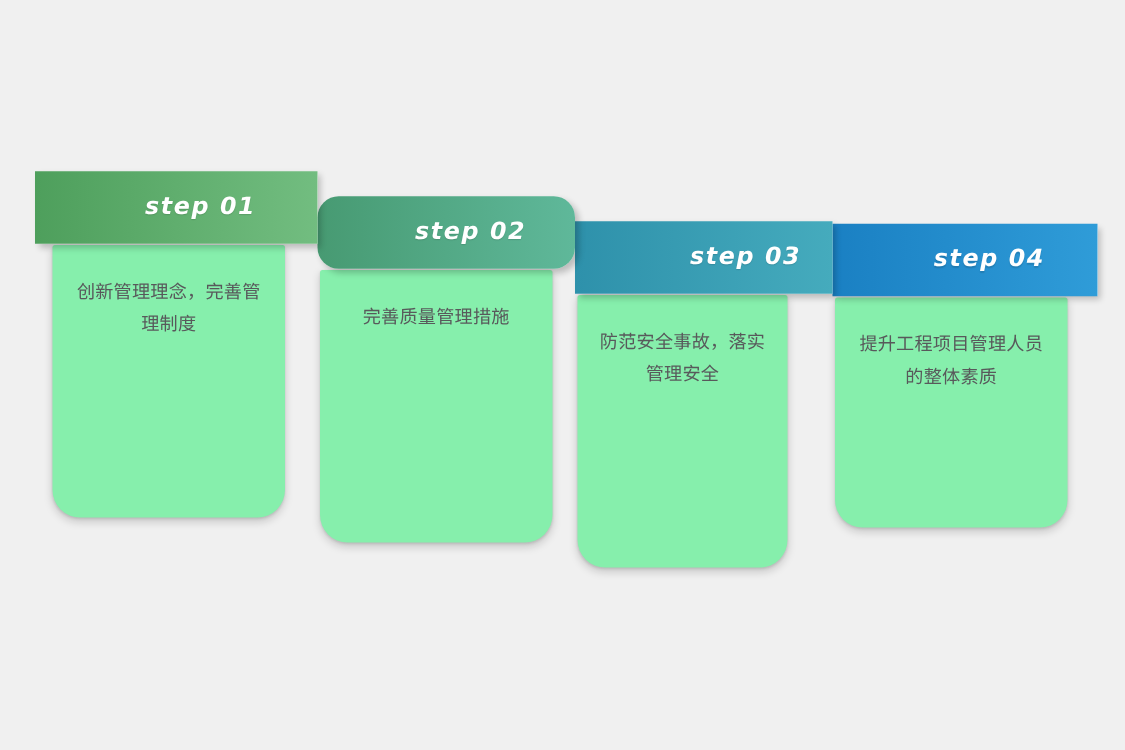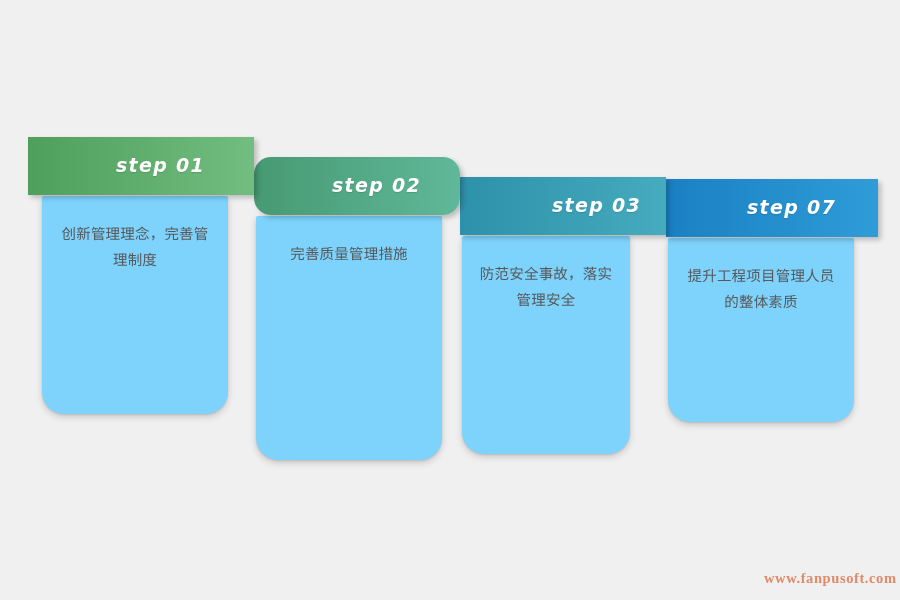--- a/index.html
+++ b/index.html
@@ -25,21 +25,21 @@
     background: #f0f0f0;
   }
 
   
   .step-card {
     position: absolute;
   }
 
   .card-body {
     position: absolute;
-    background: #7dd3fc;
+    background: #86efac;
     border-radius: 2px 2px 22px 22px;
     box-shadow: 0 3px 7px rgba(0, 0, 0, 0.17),
                 0 1px 2px rgba(0, 0, 0, 0.10);
   }
 
   .card-text {
     position: absolute;
     left: 14px;
     right: 14px;
     text-align: center;
@@ -72,21 +72,21 @@
   }
 
   
   
   #card-1 .card-body   { left: 42px;  top: 196px; width: 186px; height: 218px; }
   #card-1 .card-text   { top: 26px; }
   #card-1 .card-header { left: 28px;  top: 137px; width: 226px; height: 58px; }
   #card-1 .header-label{ top: 17px; }
 
   
-  #card-2 .card-body   { left: 256px; top: 216px; width: 186px; height: 244px; }
+  #card-2 .card-body   { left: 256px; top: 216px; width: 186px; height: 218px; }
   #card-2 .card-text   { top: 26px; }
   #card-2 .card-header { left: 254px; top: 157px; width: 206px; height: 58px; border-radius: 17px; }
   #card-2 .header-label{ top: 17px; }
 
   
   #card-3 .card-body   { left: 462px; top: 236px; width: 168px; height: 218px; }
   #card-3 .card-text   { top: 26px; }
   #card-3 .card-header { left: 460px; top: 177px; width: 206px; height: 58px; }
   #card-3 .header-label{ top: 17px; padding-left: 28px; }
 
@@ -147,21 +147,21 @@
 </head>
 <body>
 
 <div id="canvas" style="background: rgb(240, 240, 240);">
 
   <div class="step-card" id="card-4">
     <div class="card-body">
       <div class="card-text">提升工程项目管理人员的整体素质</div>
     </div>
     <div class="card-header" style="background: linear-gradient(to right, rgb(26, 128, 195) 0%, rgb(47, 156, 216) 100%);">
-      <div class="header-label">step 07</div>
+      <div class="header-label">step 04</div>
     </div>
   </div>
 
   <div class="step-card" id="card-3">
     <div class="card-body">
       <div class="card-text">防范安全事故，落实管理安全</div>
     </div>
     <div class="card-header" style="background: linear-gradient(to right, rgb(46, 145, 171) 0%, rgb(69, 171, 189) 100%);">
       <div class="header-label">step 03</div>
     </div>
@@ -179,16 +179,15 @@
   <div class="step-card" id="card-1">
     <div class="card-body">
       <div class="card-text">创新管理理念，完善管理制度</div>
     </div>
     <div class="card-header" style="background: linear-gradient(to right, rgb(78, 159, 92) 0%, rgb(114, 189, 128) 100%);">
       <div class="header-label">step 01</div>
     </div>
   </div>
 
   <div id="watermark">
-    <div class="wm-url" style="color: rgb(224, 138, 106);">www.fanpusoft.com</div>
   </div>
 
 </div>
 
 </body></html>

